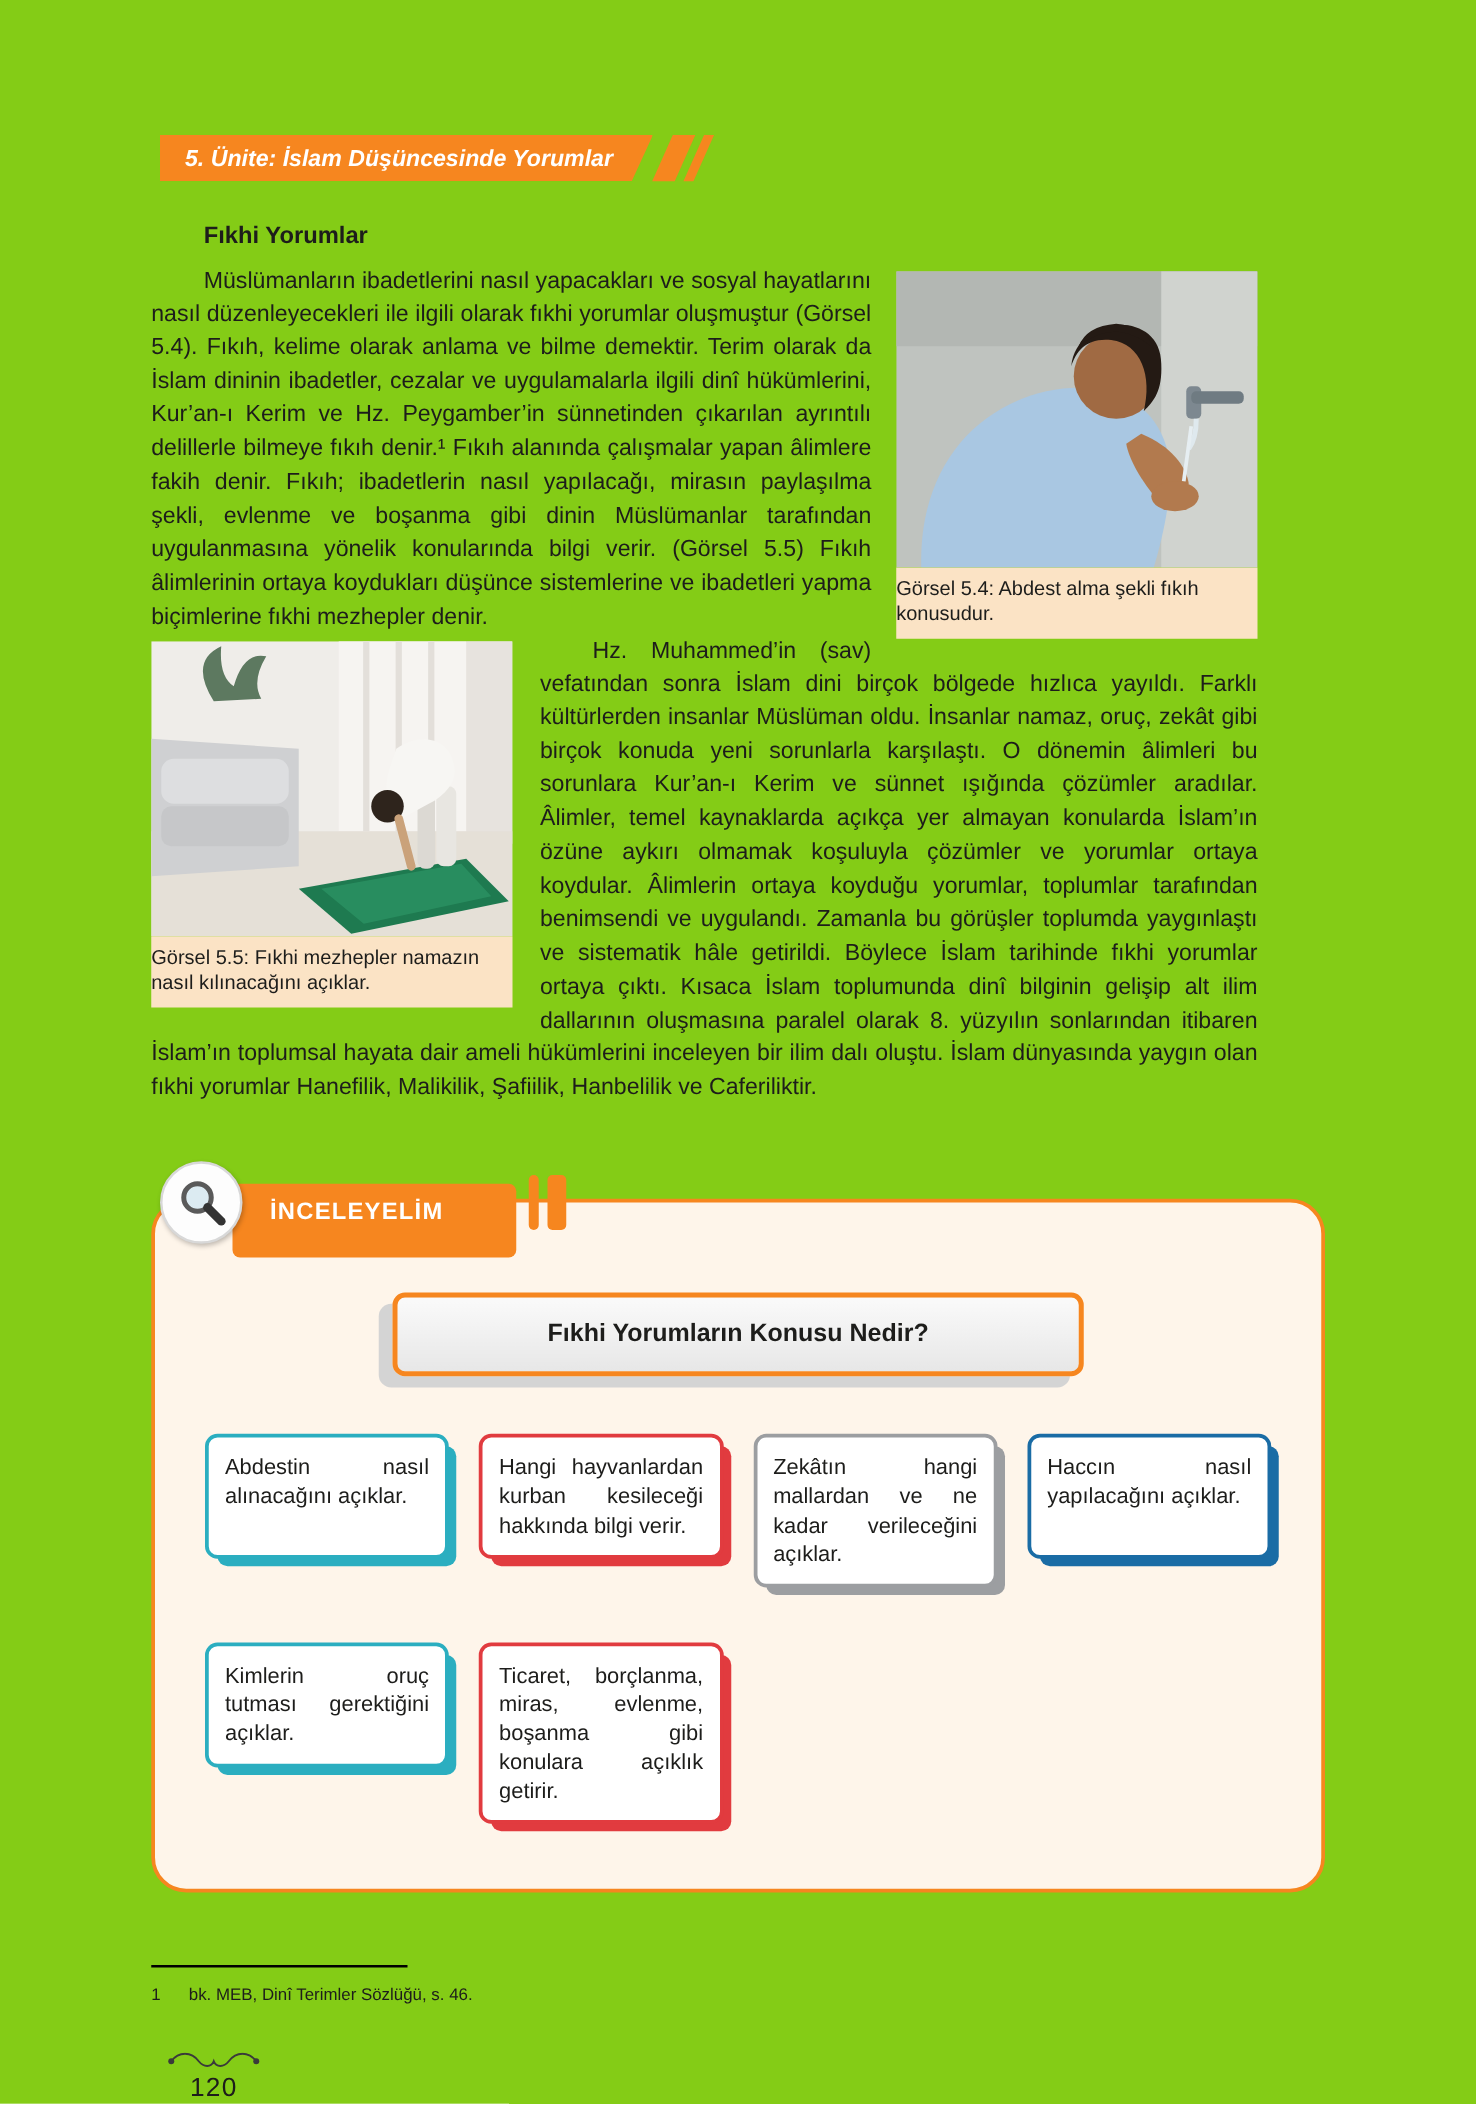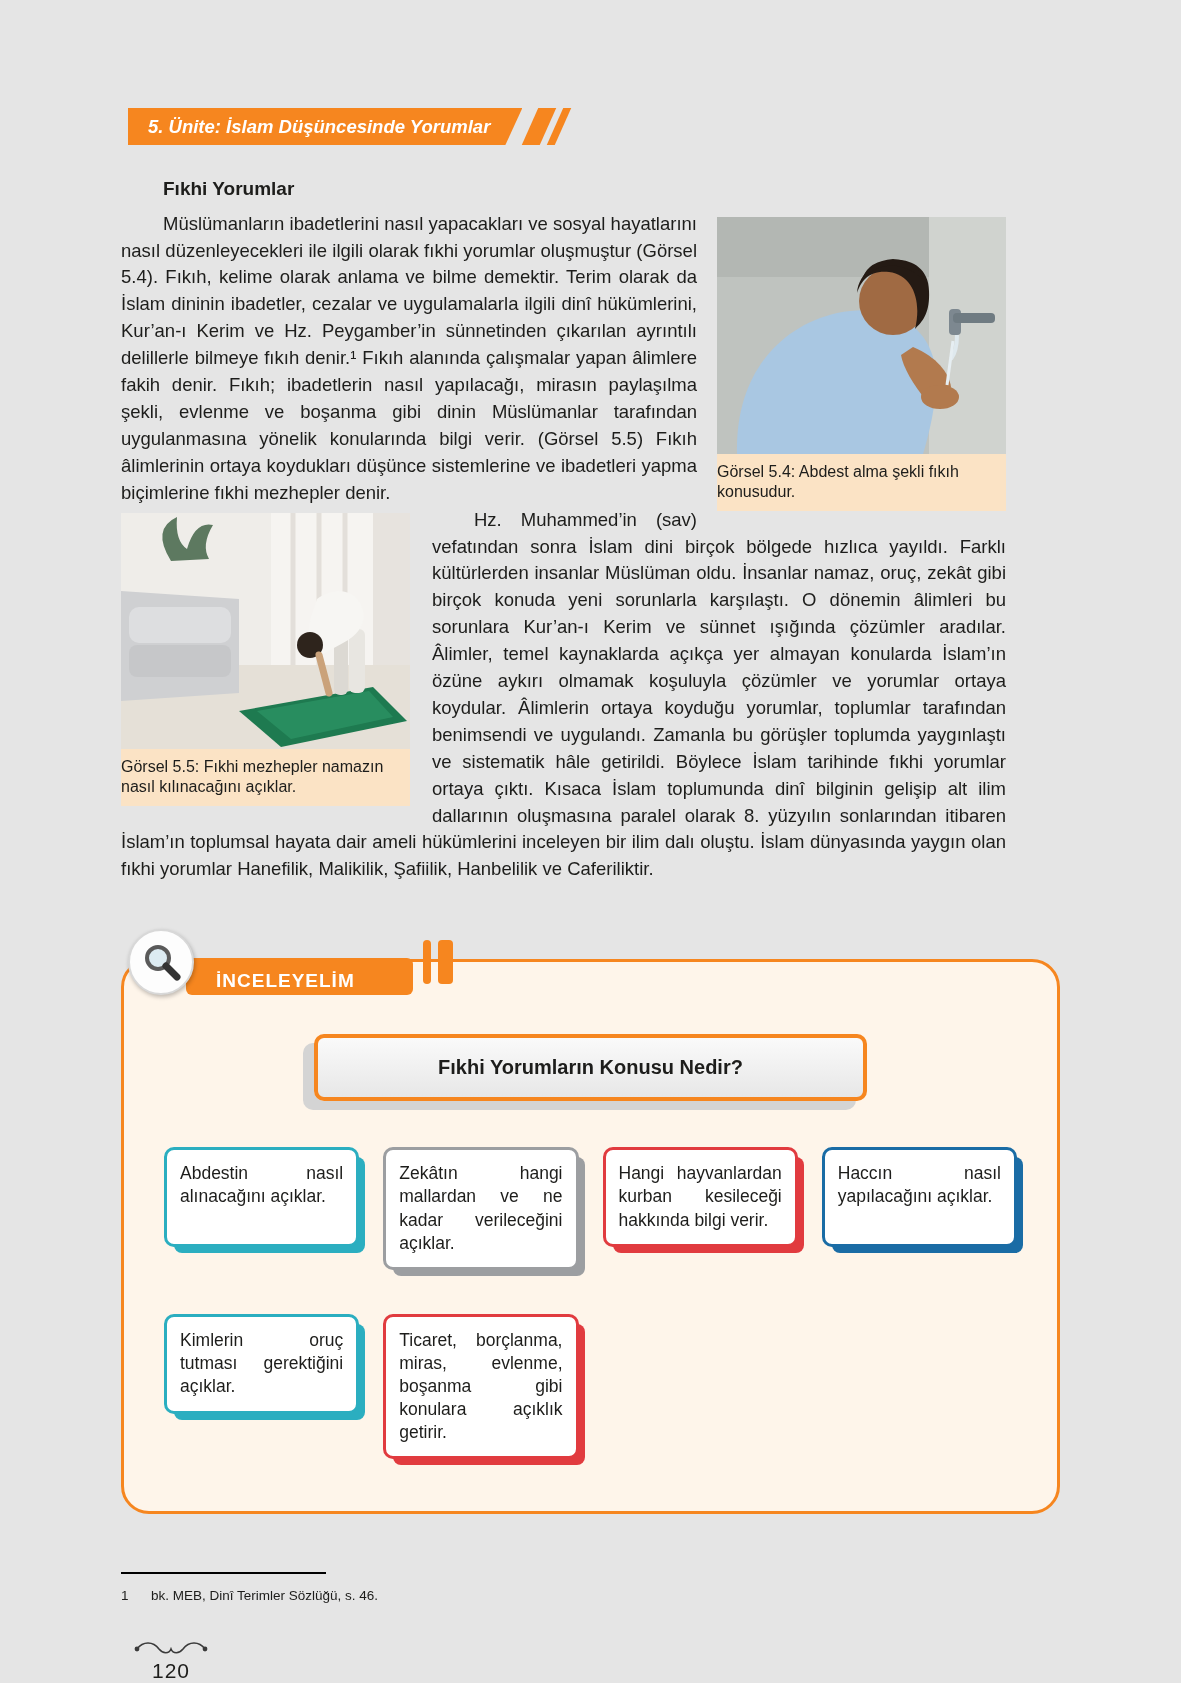--- a/index.html
+++ b/index.html
@@ -1,21 +1,21 @@
 <!DOCTYPE html>
 <html lang="tr" style="--accent: #F6861F; --caption_bg: #FBE3C5; --activity_bg: #FEF5EA; --text: #1D1D1B; --box_gray: #9C9EA1; --box_teal: #2BAEC0; --box_blue: #1A6CA5; --box_red: #E13B3F;"><head>
 <meta charset="utf-8">
 <style>
   :root{
     --accent:#F6861F; --caption_bg:#FBE3C5; --activity_bg:#FEF5EA; --text:#1D1D1B;
     --box_gray:#9C9EA1; --box_teal:#2BAEC0; --box_blue:#1A6CA5; --box_red:#E13B3F;
   }
   *{box-sizing:border-box;}
   body{margin:0;background:#ffffff;}
-  .page{width:1181px;height:1683px;margin:0 auto;background:#e5e5e5;color:var(--text);
+  .page{width:1181px;height:1683px;margin:0 auto;background:#84cc16;color:var(--text);
         font-family:"Liberation Sans","DejaVu Sans",sans-serif;overflow:hidden;position:relative;}
 
   
   .banner-row{display:flex;align-items:stretch;height:37px;margin:108px 0 0 128px;}
   .banner{background:var(--accent);color:#fff;font-style:italic;font-weight:bold;font-size:18.5px;
           display:flex;align-items:center;padding:0 32px 0 20px;
           clip-path:polygon(0 0,100% 0,calc(100% - 17px) 100%,0 100%);}
   .stripe{background:var(--accent);transform:skewX(-24deg);}
   .stripe.s1{width:18px;margin-left:8px;}
   .stripe.s2{width:8px;margin-left:7px;}
@@ -34,21 +34,21 @@
   figcaption.caption{background:var(--caption_bg);padding:8px 0;font-size:16px;line-height:1.3;
                      text-align:left;text-indent:0;}
 
   
   .activity{position:relative;margin-top:76px;border:3px solid var(--accent);border-radius:28px;
             background:var(--activity_bg);padding:66px 40px 52px;}
   .activity-header{position:absolute;top:-33px;left:4px;display:flex;align-items:center;height:66px;}
   .mag-circle{width:66px;height:66px;border-radius:50%;background:#fdfdfd;border:2px solid #d8d8d8;
               display:flex;align-items:center;justify-content:center;z-index:2;box-shadow:1px 2px 4px rgba(0,0,0,.25);}
   .pill{margin-left:-8px;background:var(--accent);color:#fff;font-weight:bold;font-size:19px;
-        letter-spacing:1px;padding:9px 58px 0 30px;border-radius:6px;z-index:1;margin-top:28px;}
+        letter-spacing:1px;padding:9px 58px 22px 30px;border-radius:6px;z-index:1;margin-top:28px;}
   .bars{display:flex;align-items:center;margin-left:10px;}
   .bar{background:var(--accent);border-radius:4px;height:44px;}
   .bar.b1{width:8px;margin-right:7px;}
   .bar.b2{width:15px;}
   .question-wrap{display:flex;justify-content:center;margin:6px 0 46px;}
   .question{width:553px;border:4px solid var(--accent);border-radius:10px;
             background:linear-gradient(180deg,#fafafa,#e7e7e7);box-shadow:-11px 9px 0 #d4d4d4;
             font-weight:bold;font-size:20px;text-align:center;padding:15px 28px;}
   .grid{display:grid;grid-template-columns:repeat(4,1fr);gap:44px 24px;align-items:start;}
   .gbox{background:#fff;border:3px solid var(--c,#999);border-radius:10px;
@@ -147,22 +147,22 @@
           <span class="bar b2"></span>
         </div>
       </div>
 
       <div class="question-wrap">
         <div class="question">Fıkhi Yorumların Konusu Nedir?</div>
       </div>
 
       <div class="grid">
         <div class="gbox" style="--c: #2BAEC0;">Abdestin nasıl alınacağını açıklar.</div>
+        <div class="gbox" style="--c: #E13B3F;">Hangi hayvanlardan kurban kesileceği hakkında bilgi verir.</div>
         <div class="gbox" style="--c: #9C9EA1;">Zekâtın hangi mallardan ve ne kadar verileceğini açıklar.</div>
-        <div class="gbox" style="--c: #E13B3F;">Hangi hayvanlardan kurban kesileceği hakkında bilgi verir.</div>
         <div class="gbox" style="--c: #1A6CA5;">Haccın nasıl yapılacağını açıklar.</div>
         <div class="gbox" style="--c: #2BAEC0;">Kimlerin oruç tutması gerektiğini açıklar.</div>
         <div class="gbox" style="--c: #E13B3F;">Ticaret, borçlanma, miras, evlenme, boşanma gibi konulara açıklık getirir.</div>
       </div>
     </section>
 
     <div class="footnote-rule"></div>
     <div class="footnote">
       <span class="fn-num">1</span><span>bk. MEB, Dinî Terimler Sözlüğü, s. 46.</span>
     </div>

